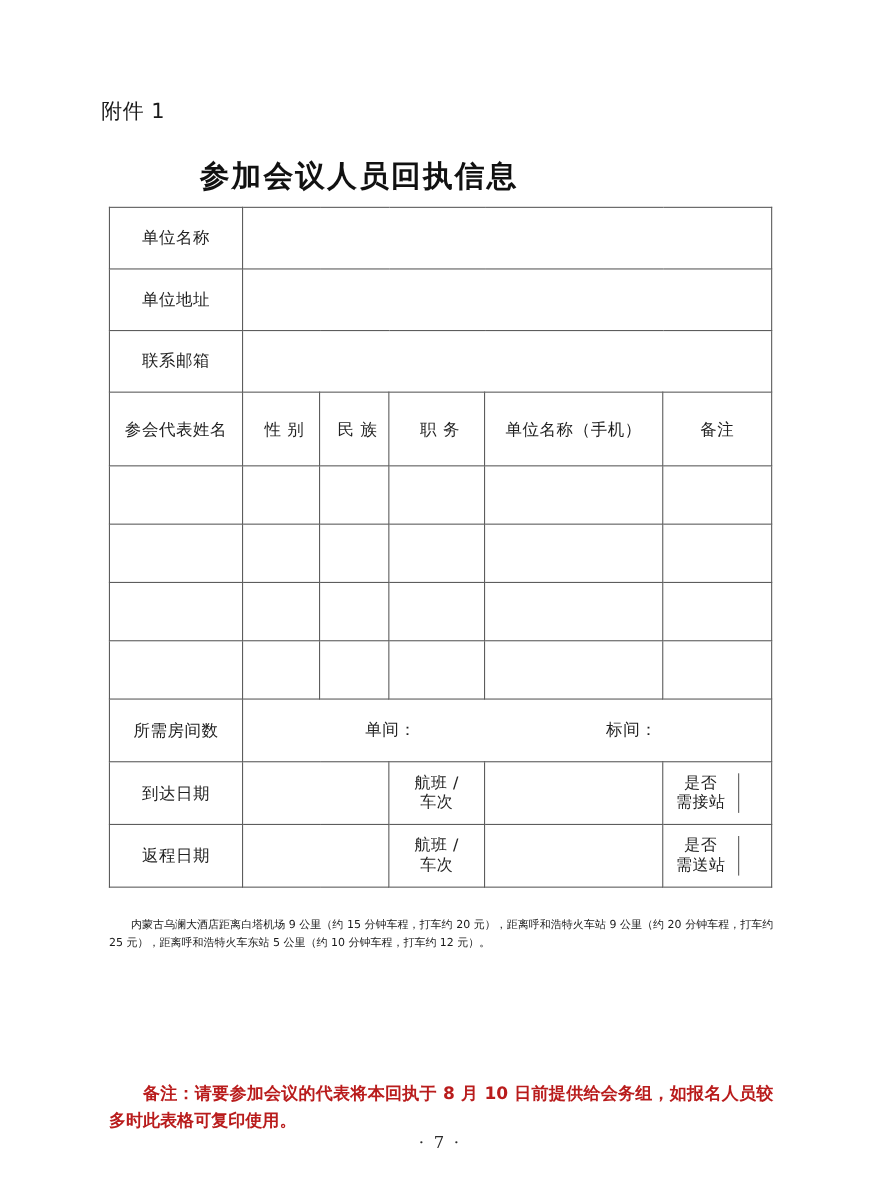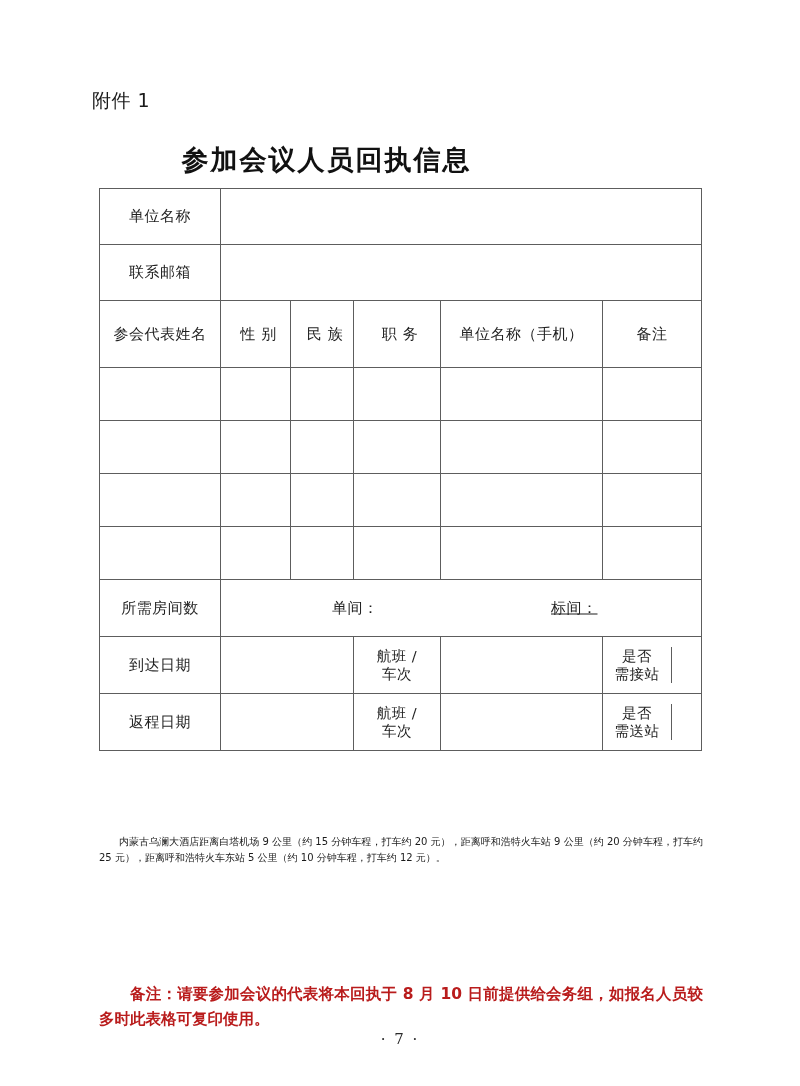--- a/index.html
+++ b/index.html
@@ -91,21 +91,20 @@
     font-size: 15px;
     letter-spacing: 0.5px;
   }
   .room-twin {
     position: absolute;
     left: 330px;
     top: 50%;
     transform: translateY(-50%);
     font-size: 15px;
     letter-spacing: 0.5px;
-    text-decoration: underline;
   }
 
   
   .note-block {
     position: absolute;
     left: 99px;
     top: 834px;
     width: 604px;
     font-size: 10px;
     line-height: 1.62;
@@ -165,20 +164,24 @@
       <col style="width:162px">
       <col style="width:99px">
     </colgroup>
     <tbody>
 
       <tr class="r-info">
         <td class="lbl">单位名称</td>
         <td colspan="5"></td>
       </tr>
 
+      <tr class="r-info">
+        <td class="lbl">单位地址</td>
+        <td colspan="5"></td>
+      </tr>
 
       <tr class="r-info">
         <td class="lbl">联系邮箱</td>
         <td colspan="5"></td>
       </tr>
 
       <tr class="r-head">
         <td>参会代表姓名</td>
         <td class="lbl-sp">性 别</td>
         <td class="lbl-sp">民 族</td>

